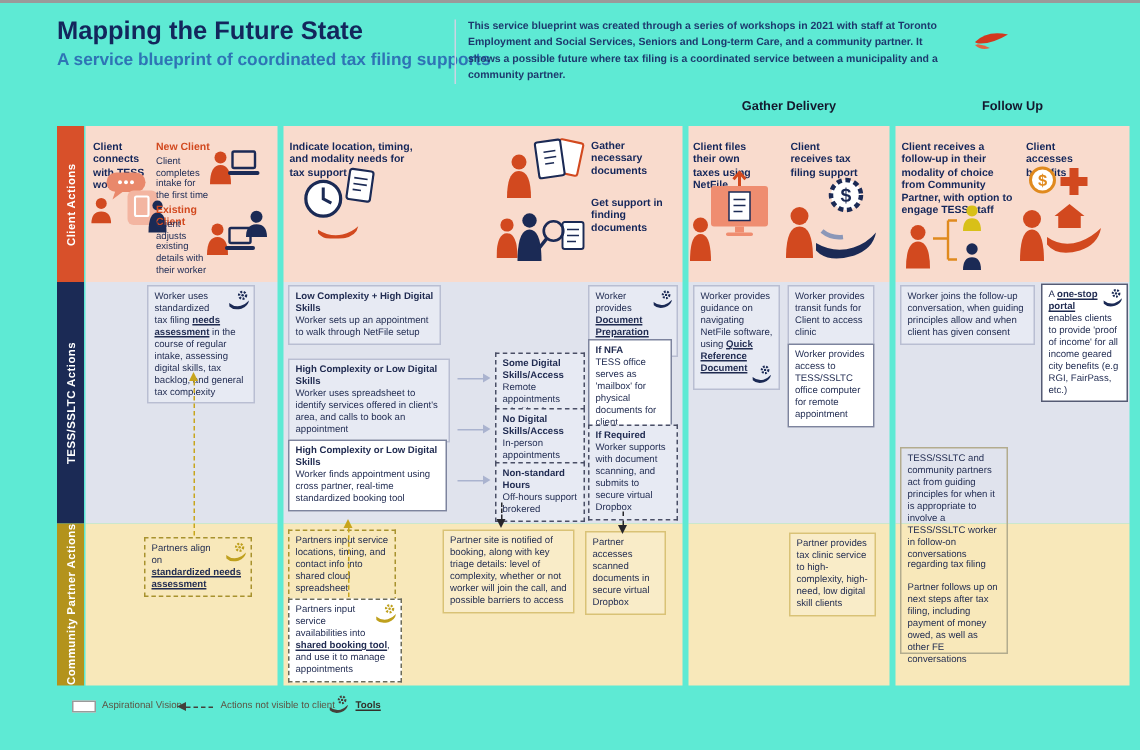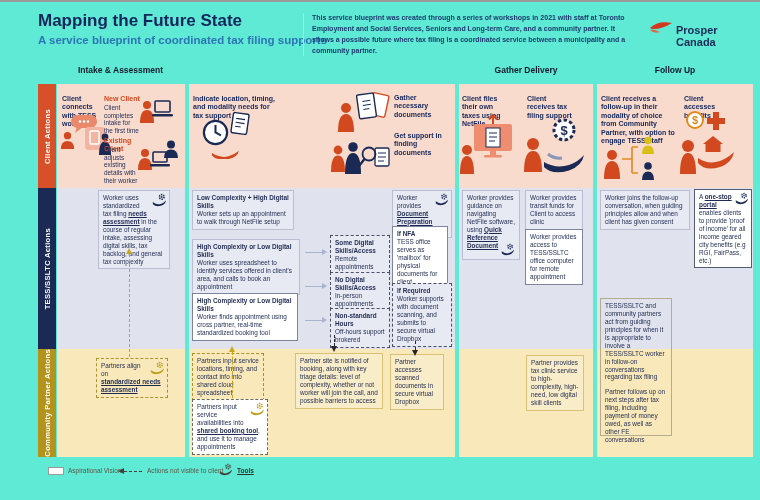--- a/index.html
+++ b/index.html
@@ -56,24 +56,22 @@
 <div id="stage">
 
   
   <div class="abs title">Mapping the Future State</div>
   <div class="abs subtitle">A service blueprint of coordinated tax filing supports</div>
   <div class="abs desc">This service blueprint was created through a series of workshops in 2021 with staff at Toronto Employment and Social Services, Seniors and Long-term Care, and a community partner. It shows a possible future where tax filing is a coordinated service between a municipality and a community partner.</div>
   <svg class="abs" style="left:648px;top:17px" width="26" height="18" viewBox="0 0 26 18">
     <path d="M2,9 Q10,1 24,4 Q14,10 6,10 Q3,10 2,9 Z" fill="#d2381e"></path>
     <path d="M2,11 Q6,15 12,13 Q8,11 4,10.5 Z" fill="#e4633f"></path>
   </svg>
-  <div class="abs logo-text">Prosper Canada</div>
-
-  
-  <div class="abs colhead" style="left:56px;width:129px">Intake &amp; Assessment</div>
+
+  
   <div class="abs colhead" style="left:459px;width:134px">Gather Delivery</div>
   <div class="abs colhead" style="left:597px;width:156px">Follow Up</div>
 
   
   <div class="abs strip" style="top:82px;height:104px;background:#d8502a">
       <span>Client Actions</span>
     </div>
   <div class="abs strip" style="top:186px;height:161px;background:#1b2a55">
       <span>TESS/SSLTC  Actions</span>
     </div>

